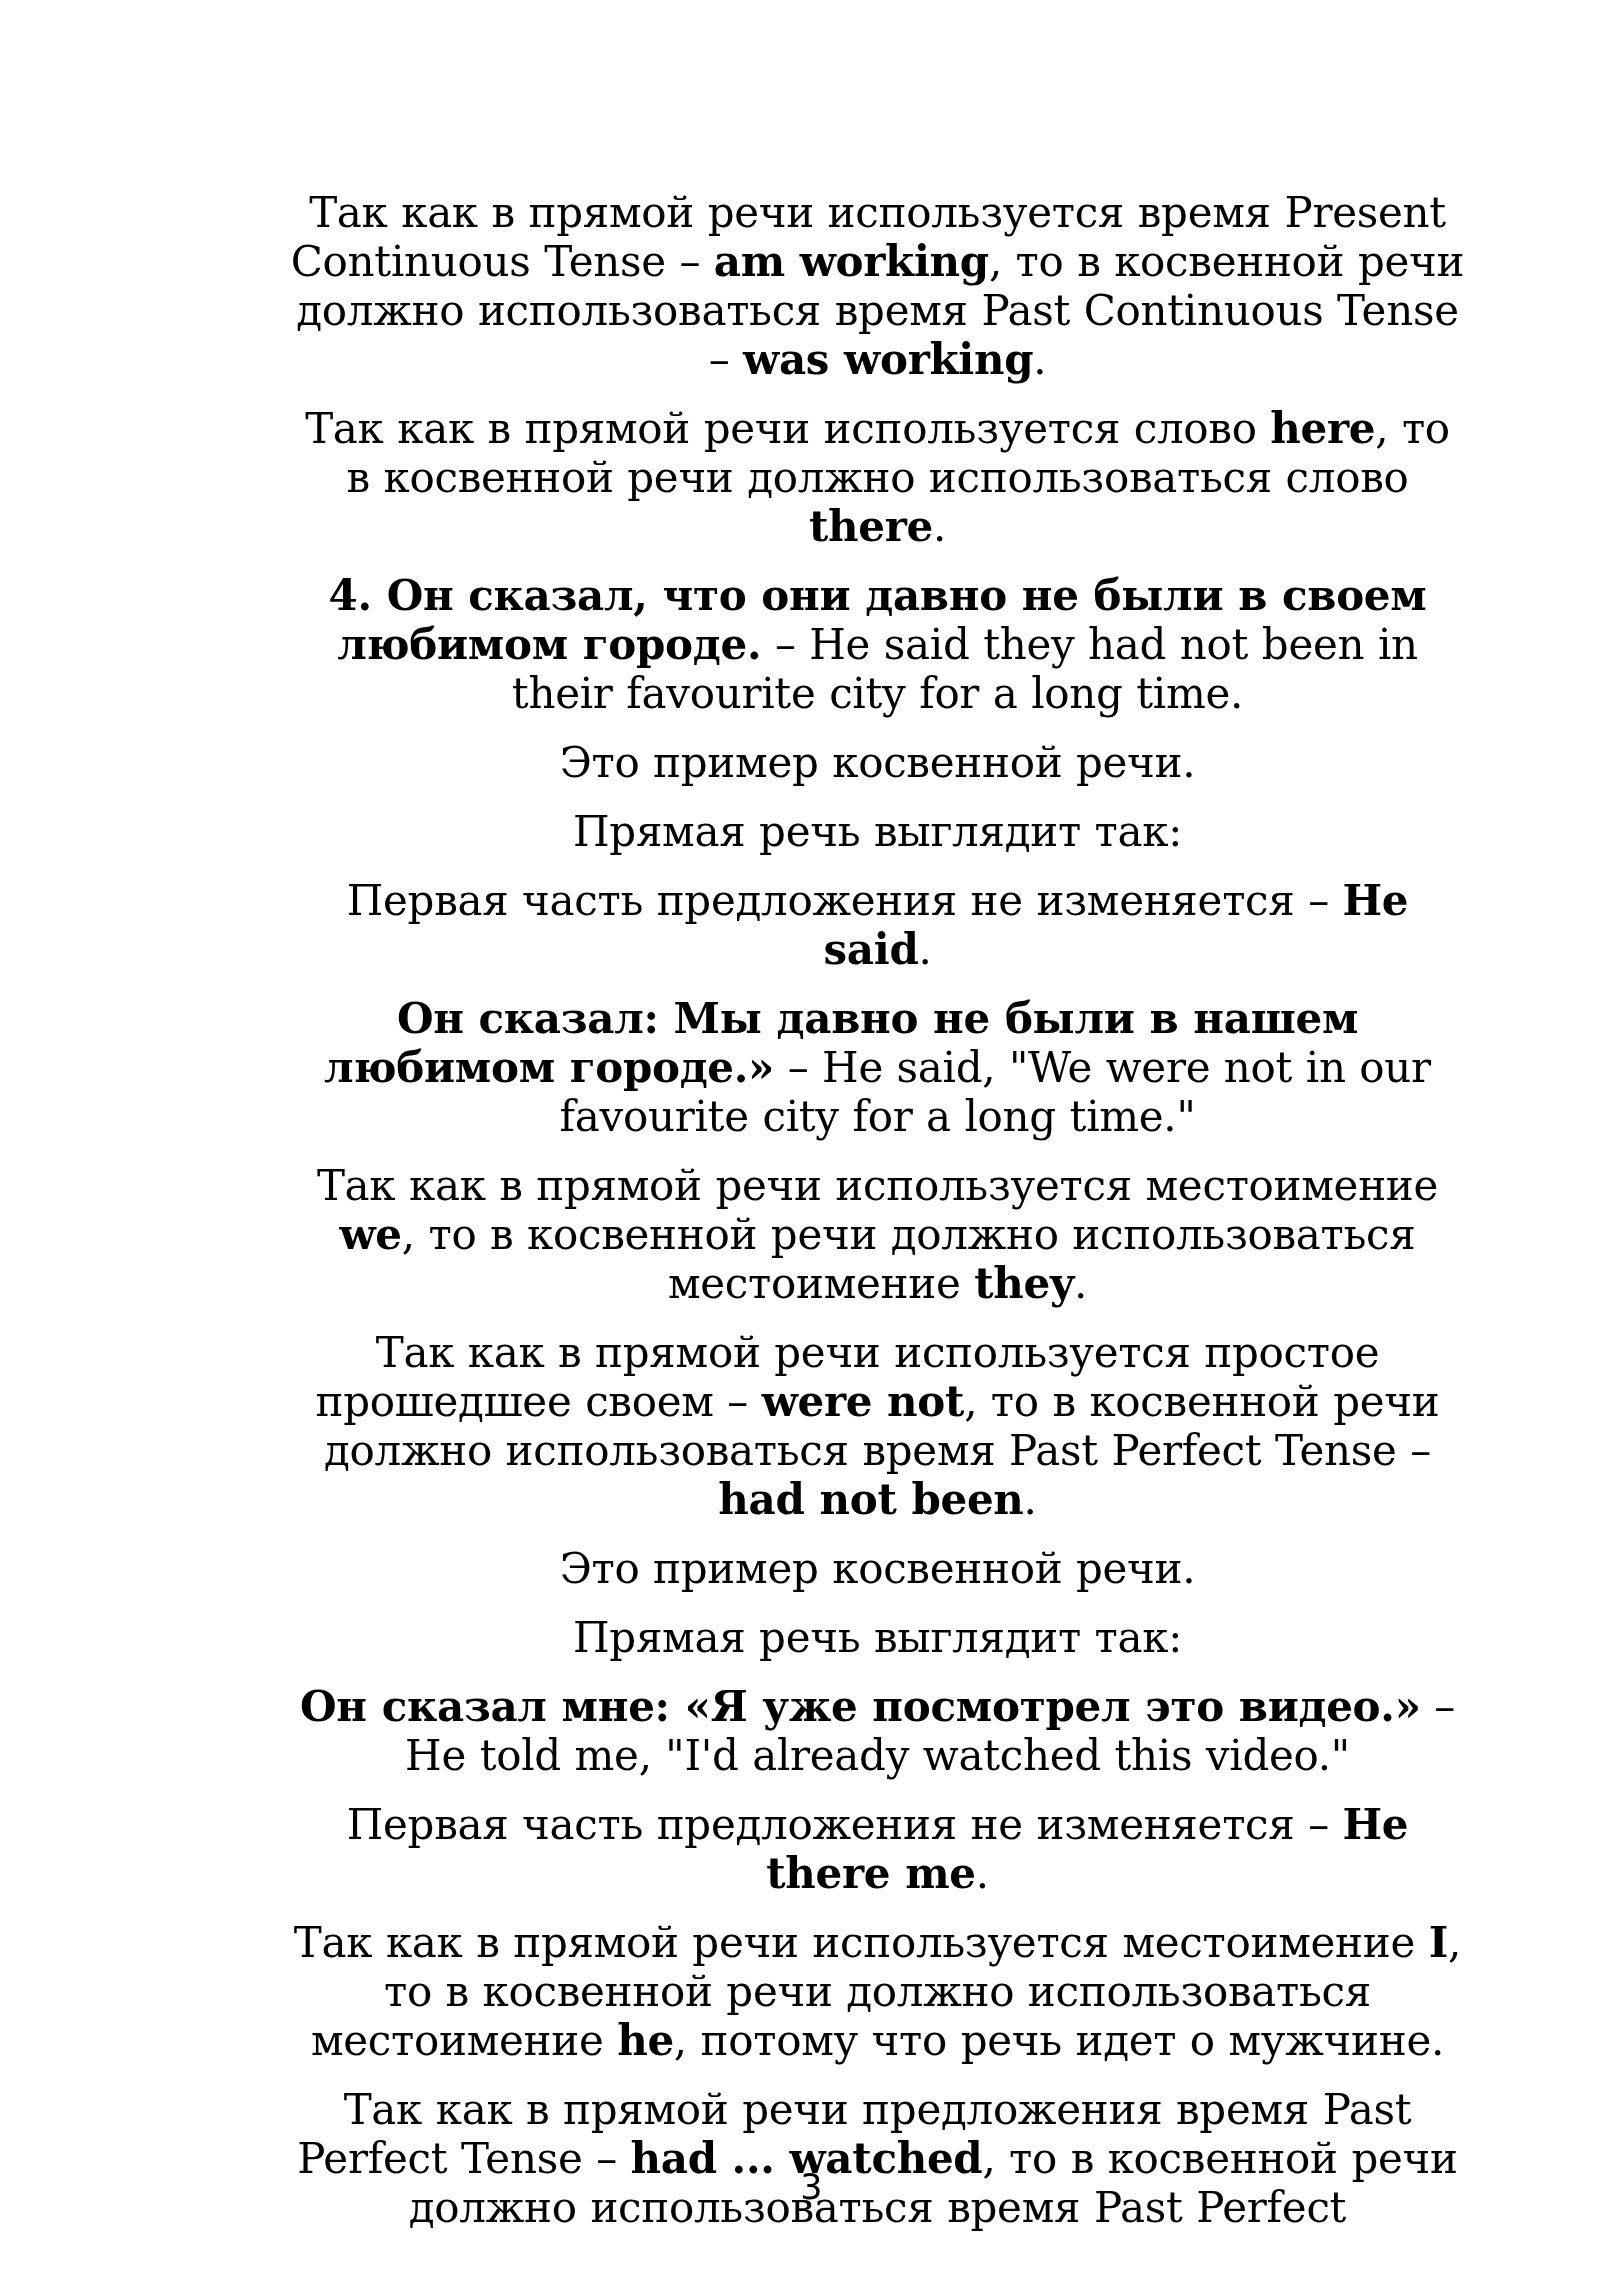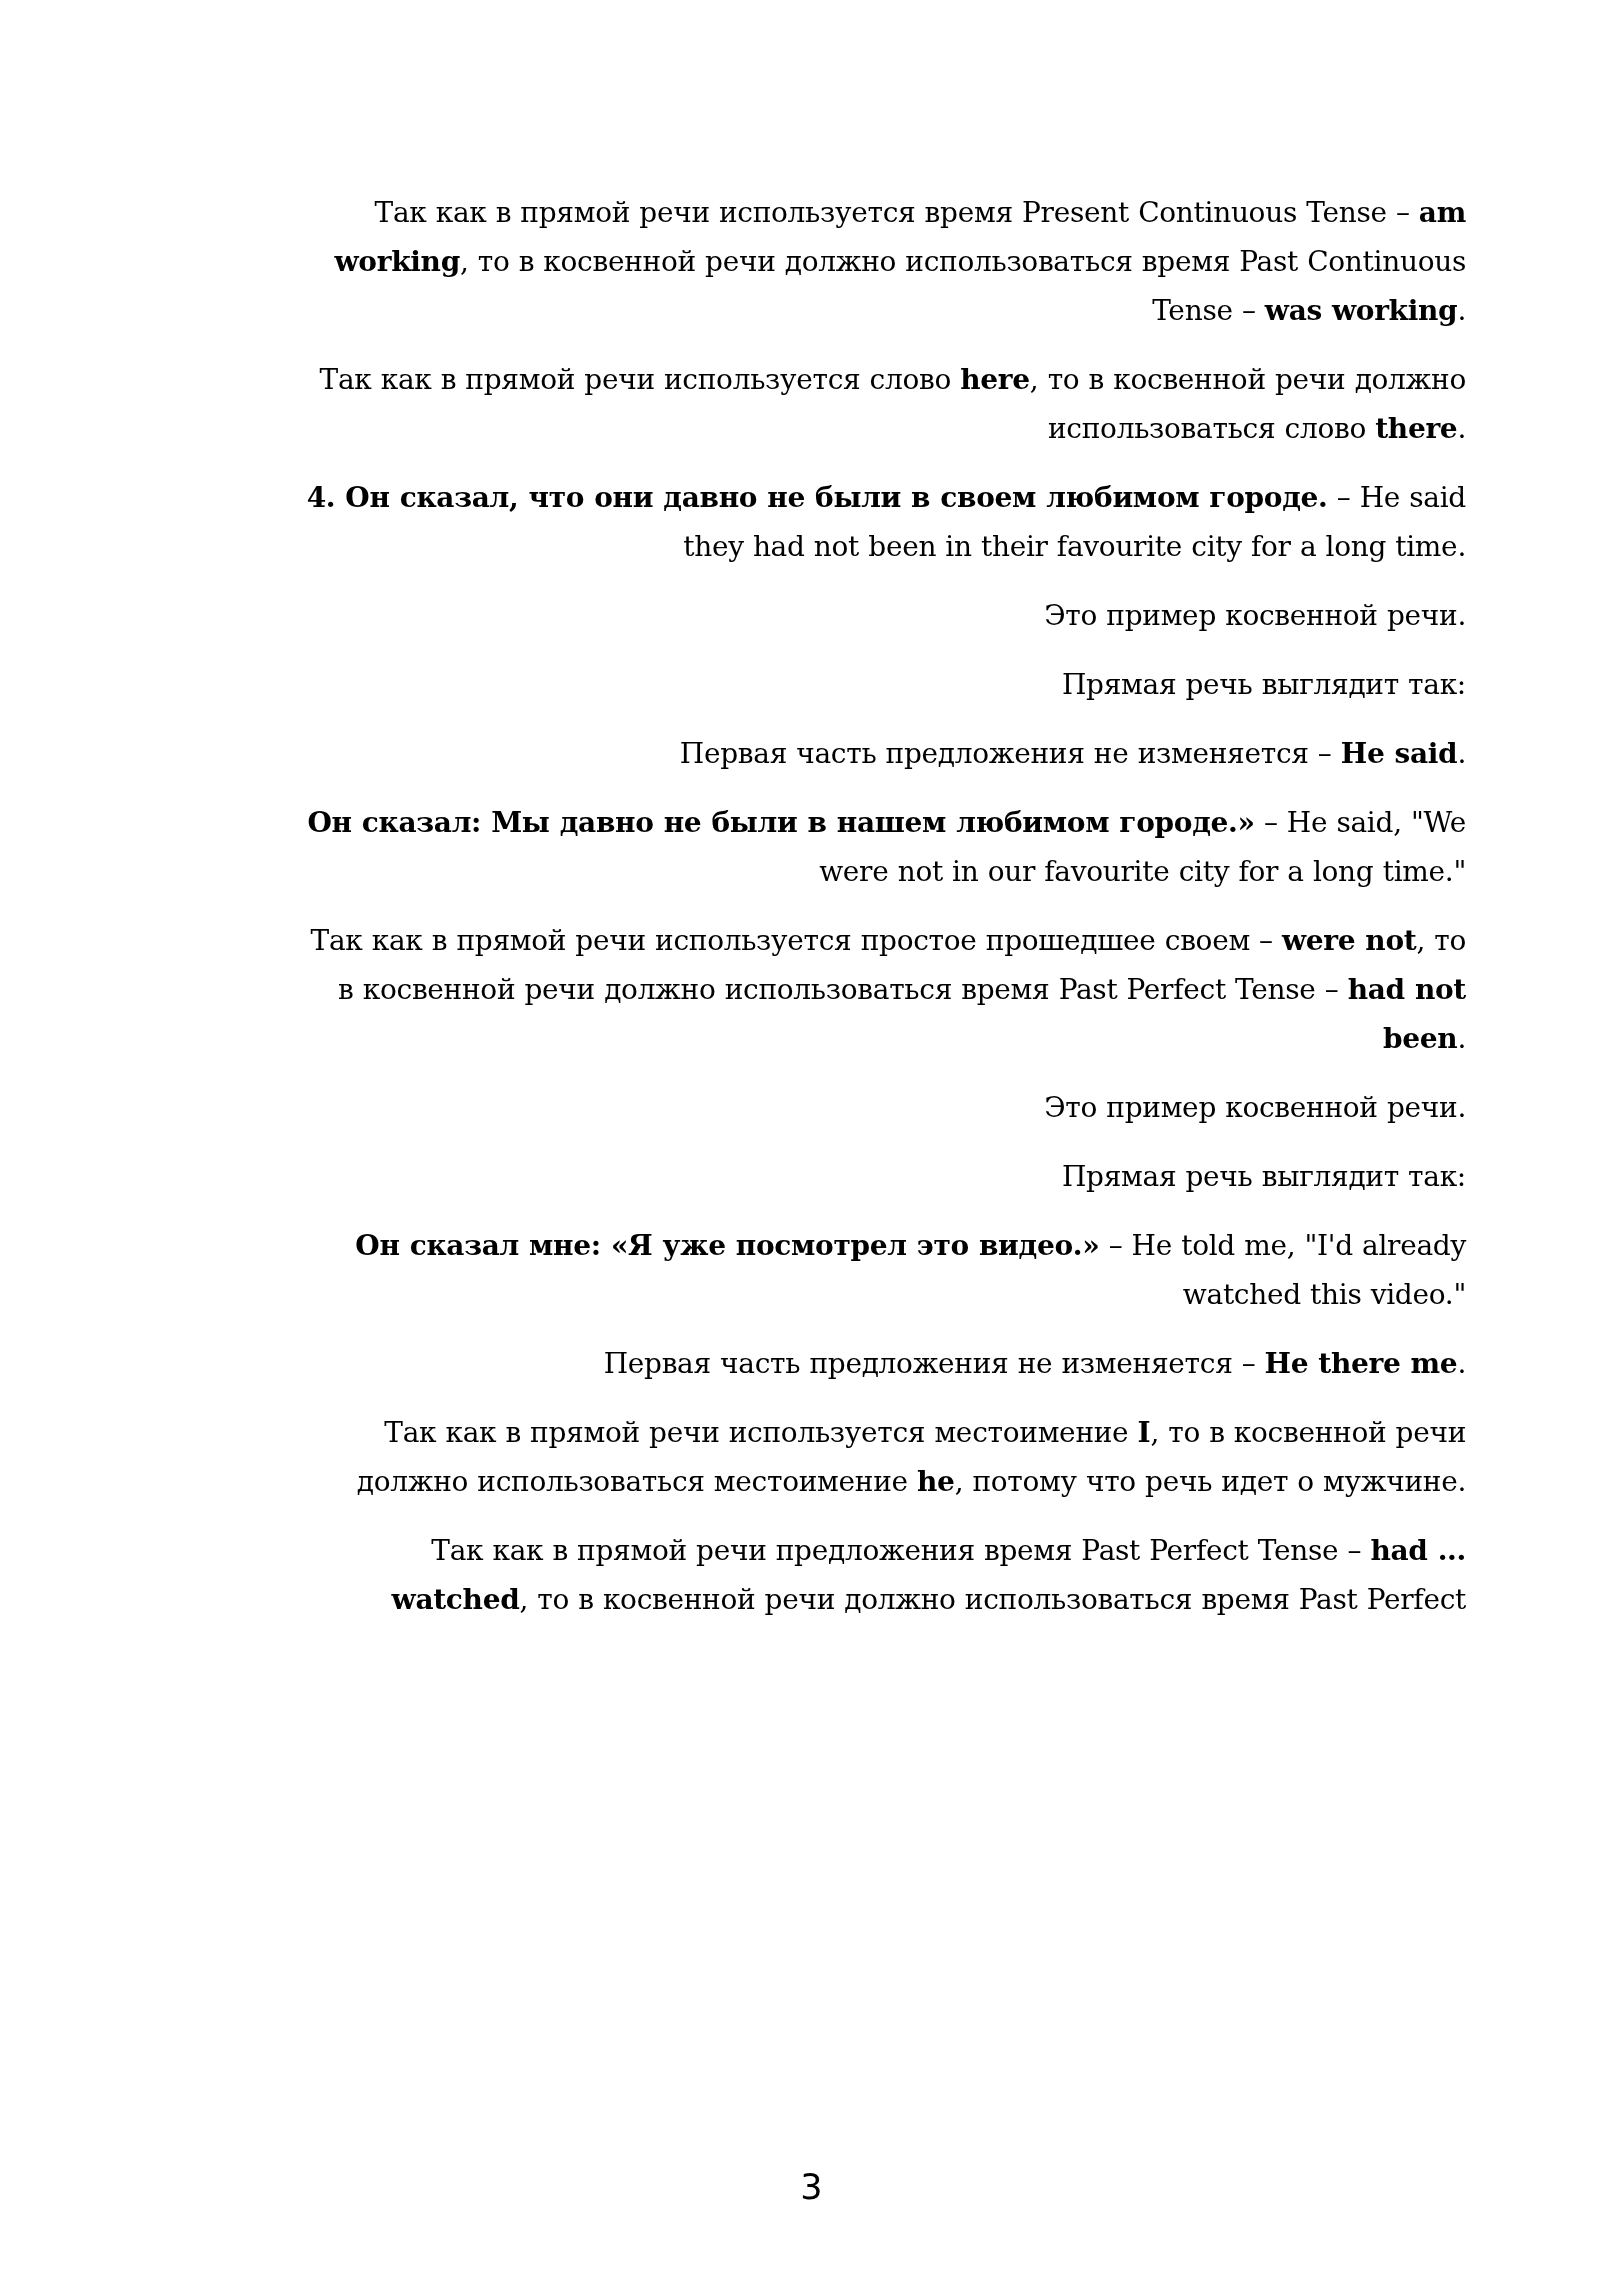--- a/index.html
+++ b/index.html
@@ -22,25 +22,25 @@
     height: 2295px;
     background: #ffffff;
   }
   .doc-body {
     position: absolute;
     top: 188px;
     left: 289px;
     width: 1177px;
   }
   .doc-body p {
-    font-size: 28px;
+    font-size: 42px;
     line-height: 49px;
     letter-spacing: -0.3px;
     margin: 0 0 20px 0;
-    text-align: right;
+    text-align: center;
     word-spacing: 0.6px;
   }
   .doc-body p.gap-before {
   }
   .doc-body strong {
     font-weight: bold;
   }
   .page-number {
     position: absolute;
     top: 2168px;
@@ -58,20 +58,21 @@
 
 <div class="page">
   <div class="doc-body">
       <p><span>Так как в прямой речи используется время Present Continuous Tense – </span><strong>am working</strong><span>, то в косвенной речи должно использоваться время Past Continuous Tense – </span><strong>was working</strong><span>.</span></p>
       <p><span>Так как в прямой речи используется слово </span><strong>here</strong><span>, то в косвенной речи должно использоваться слово </span><strong>there</strong><span>.</span></p>
       <p class="gap-before"><strong>4. Он сказал, что они давно не были в своем любимом городе.</strong><span> – He said they had not been in their favourite city for a long time.</span></p>
       <p><span>Это пример косвенной речи.</span></p>
       <p><span>Прямая речь выглядит так:</span></p>
       <p><span>Первая часть предложения не изменяется – </span><strong>He said</strong><span>.</span></p>
       <p><strong>Он сказал: Мы давно не были в нашем любимом городе.»</strong><span> – He said, "We were not in our favourite city for a long time."</span></p>
+      <p><span>Так как в прямой речи используется местоимение </span><strong>we</strong><span>, то в косвенной речи должно использоваться местоимение </span><strong>they</strong><span>.</span></p>
       <p><span>Так как в прямой речи используется простое прошедшее своем – </span><strong>were not</strong><span>, то в косвенной речи должно использоваться время Past Perfect Tense – </span><strong>had not been</strong><span>.</span></p>
       <p><span>Это пример косвенной речи.</span></p>
       <p><span>Прямая речь выглядит так:</span></p>
       <p><strong>Он сказал мне: «Я уже посмотрел это видео.»</strong><span> – He told me, "I'd already watched this video."</span></p>
       <p><span>Первая часть предложения не изменяется – </span><strong>He there me</strong><span>.</span></p>
       <p><span>Так как в прямой речи используется местоимение </span><strong>I</strong><span>, то в косвенной речи должно использоваться местоимение </span><strong>he</strong><span>, потому что речь идет о мужчине.</span></p>
       <p><span>Так как в прямой речи предложения время Past Perfect Tense – </span><strong>had ... watched</strong><span>, то в косвенной речи должно использоваться время Past Perfect</span></p>
     </div>
   <div class="page-number">3</div>
 </div>

